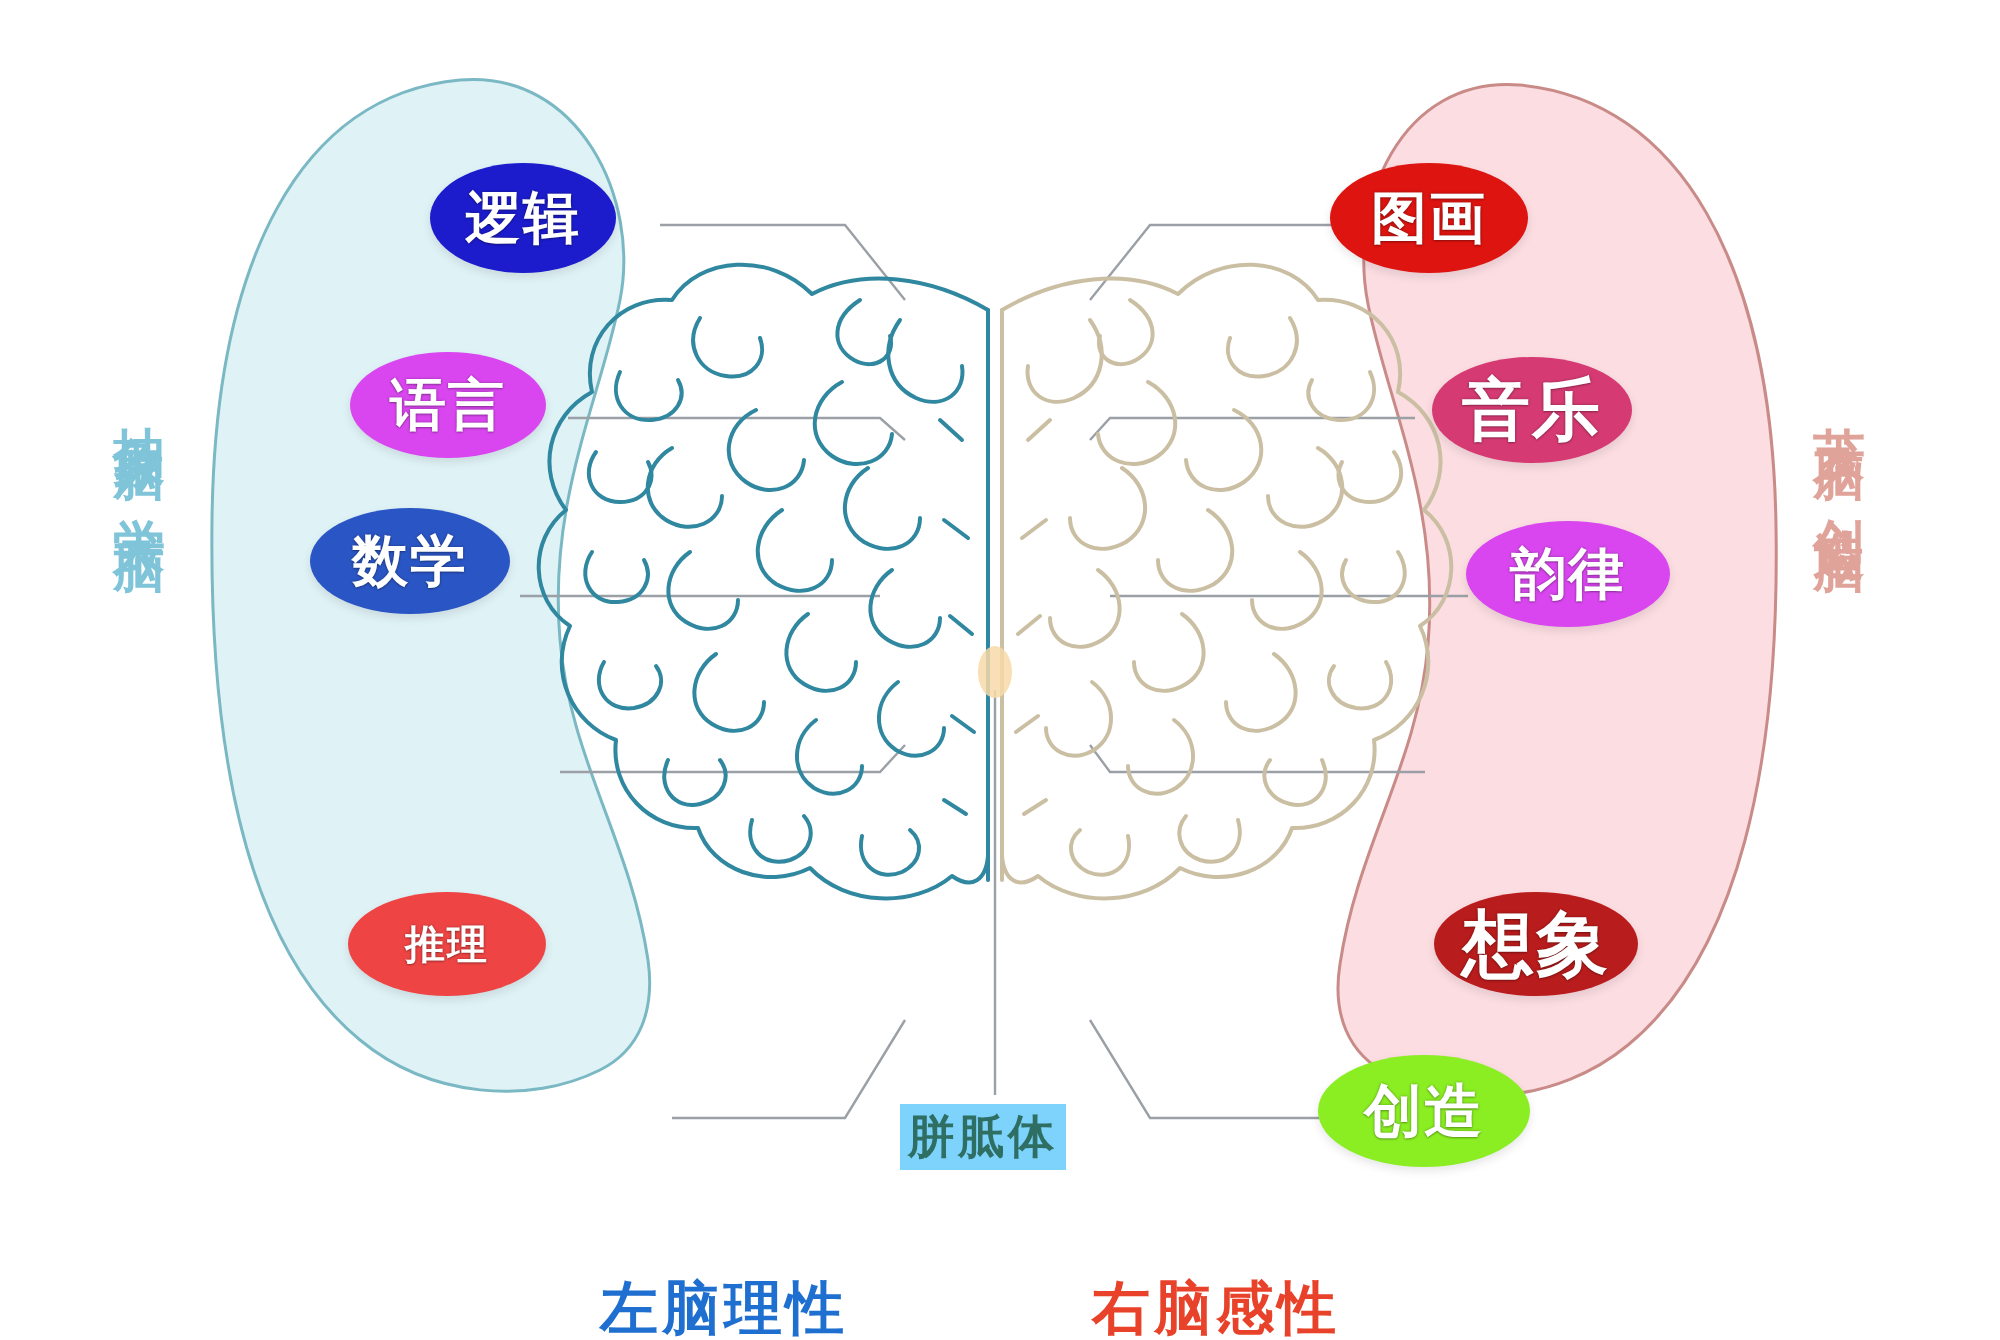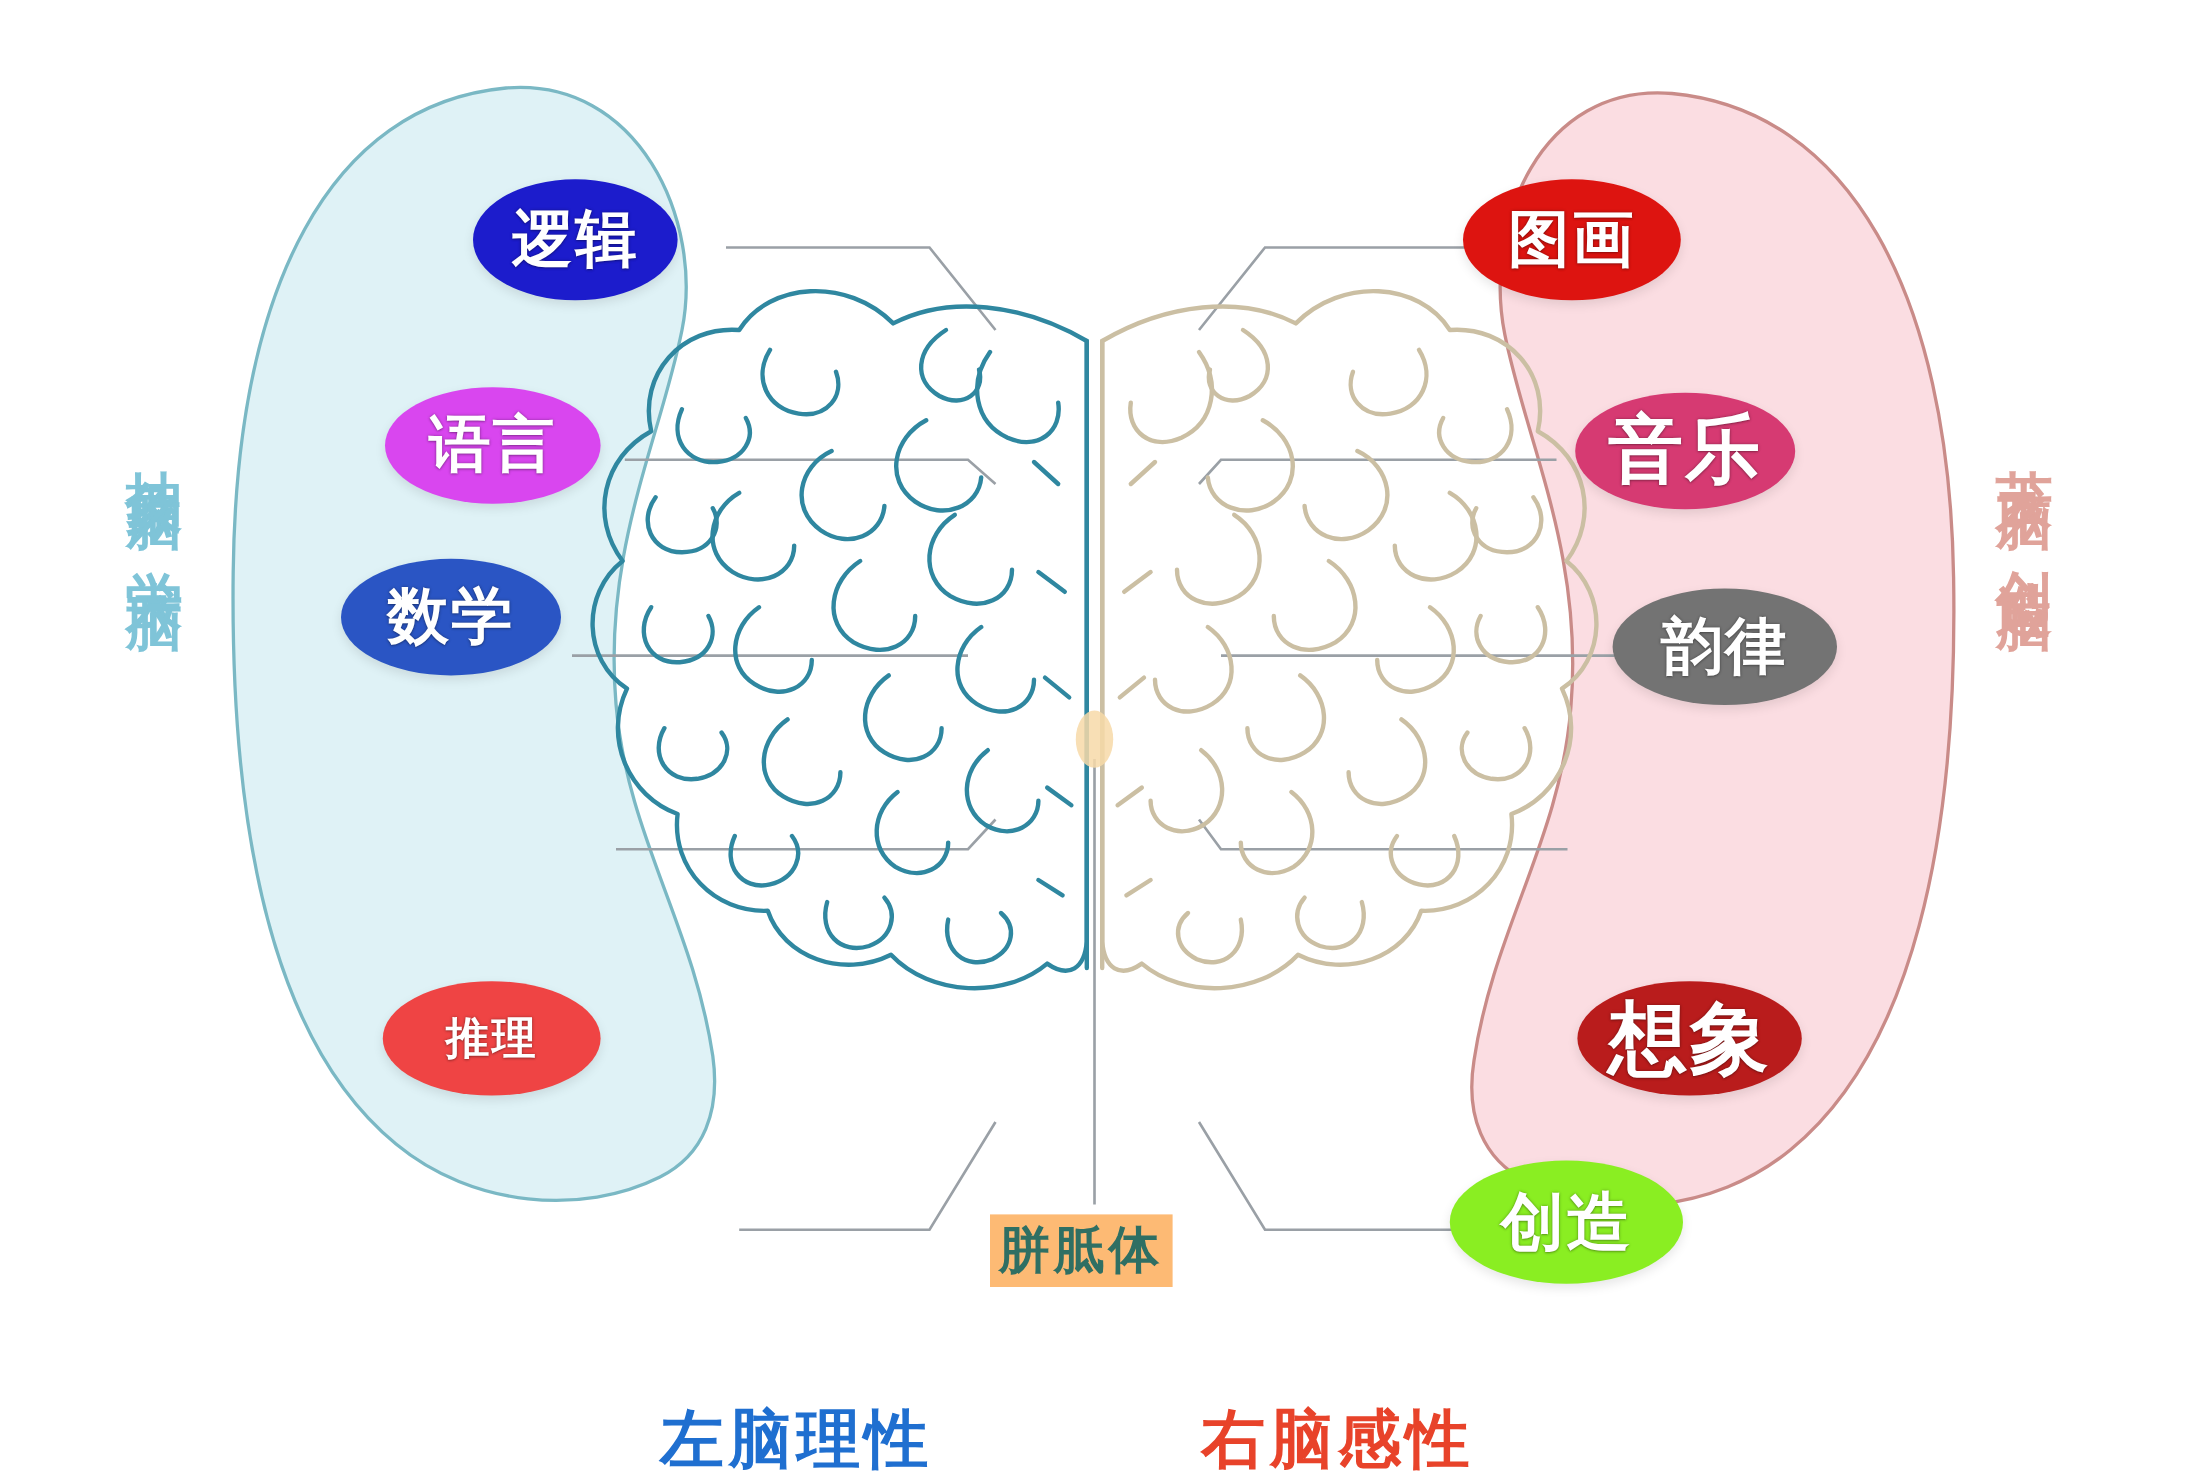--- a/index.html
+++ b/index.html
@@ -44,21 +44,21 @@
     white-space:nowrap;
     text-shadow:1px 1px 0 rgba(255,255,255,.6);
   }
 
   .callosum-label{
     position:absolute;
     font-weight:700;
     font-size:46px;
     letter-spacing:4px;
     color:#2f6f63;
-    background:#fdba74;
+    background:#7dd3fc;
     padding:2px 8px;
     white-space:nowrap;
   }
 </style>
 </head>
 <body>
 
 <div id="stage">
 
   <svg class="layer" viewBox="0 0 2000 1340">
@@ -215,21 +215,21 @@
 
 
   <div class="node-oval" style="left: 1330px; top: 163px; width: 198px; height: 110px; font-size: 56px; background: rgb(221, 20, 16);">
     <span>图画</span>
   </div>
 
   <div class="node-oval" style="left: 1432px; top: 357px; width: 200px; height: 106px; font-size: 68px; background: rgb(214, 58, 114);">
     <span>音乐</span>
   </div>
 
-  <div class="node-oval" style="left: 1466px; top: 535px; width: 204px; height: 106px; font-size: 56px; background: #737373;">
+  <div class="node-oval" style="left: 1466px; top: 521px; width: 204px; height: 106px; font-size: 56px; background: #d946ef;">
     <span>韵律</span>
   </div>
 
 
   <div class="node-oval" style="left: 1434px; top: 892px; width: 204px; height: 104px; font-size: 72px; background: #b91c1c;">
     <span>想象</span>
   </div>
 
   <div class="node-oval" style="left: 1318px; top: 1055px; width: 212px; height: 112px; font-size: 58px; background: rgb(138, 238, 34);">
     <span>创造</span>

